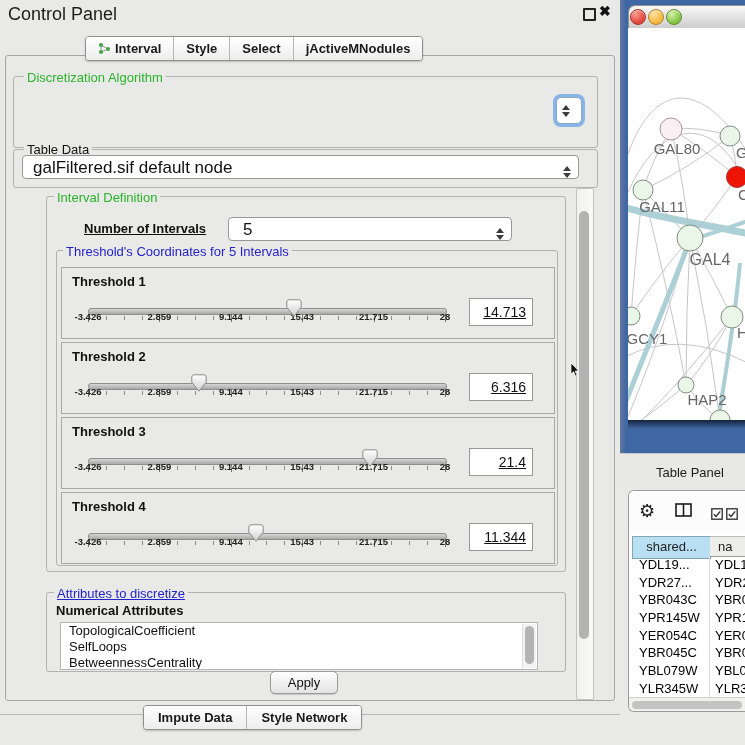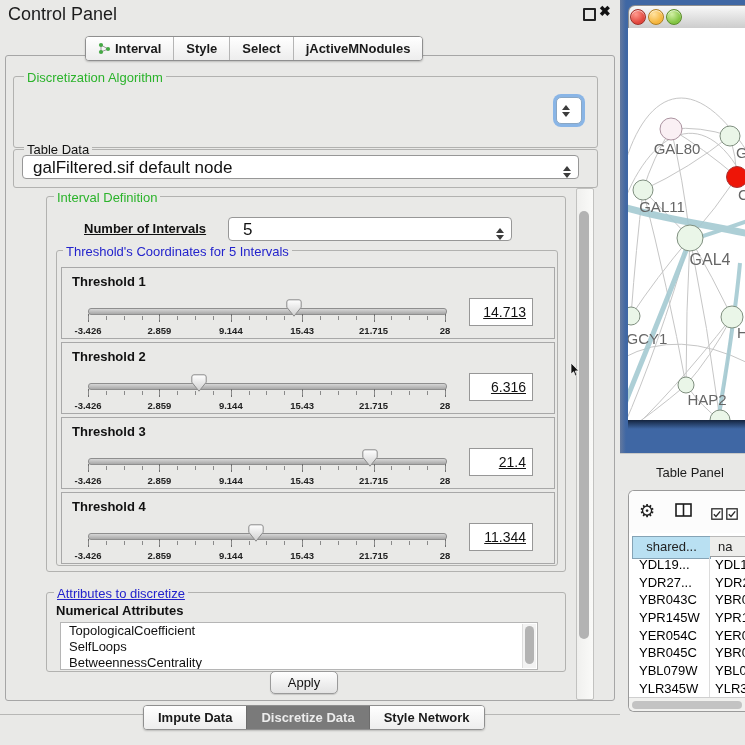--- a/index.html
+++ b/index.html
@@ -55,21 +55,21 @@
   
   .thrpanel{left:61px;width:492px;height:70px;border:1px solid #a8a8a8;background:#e9e9e7;}
   .thrtitle{position:absolute;left:10px;top:6px;font-size:13px;font-weight:bold;color:#111;}
   .zone{position:absolute;left:26px;top:31px;width:357px;height:36px;}
   .track{position:absolute;left:0;top:9px;width:357px;height:5px;border-radius:3px;
          background:linear-gradient(#d6d6d6,#a8a8a8);border:1px solid #8e8e8e;}
   .majors{position:absolute;left:0;top:15px;width:357px;height:8px;}
   .majors i{position:absolute;top:0;width:1px;height:8px;background:#6e6e6e;}
   .minors{position:absolute;left:0;top:17px;width:358px;height:4px;
           background:repeating-linear-gradient(to right,#8a8a8a 0 1px,transparent 1px 17.85px);}
-  .ticklabels{position:absolute;left:0;top:26px;width:357px;height:11px;}
+  .ticklabels{position:absolute;left:0;top:12px;width:357px;height:11px;}
   .ticklabels i{position:absolute;top:0;transform:translateX(-50%);font-style:normal;
                 font-size:9.5px;font-weight:bold;color:#222;white-space:nowrap;}
   .thumb{position:absolute;top:0;width:16px;height:18px;}
   .valbox{position:absolute;left:407px;top:30px;width:56px;height:26px;background:#fff;
           border:1px solid #979797;font-size:14px;color:#111;text-align:right;
           line-height:26px;padding-right:6px;text-decoration:underline;}
 
   .attrlist{left:60px;top:622px;width:476px;height:46px;background:#fff;border:1px solid #b5b5b5;overflow:hidden;}
   .attrlist .item{font-size:13px;color:#111;padding:1px 0 1px 8px;line-height:14px;white-space:nowrap;}
   .attrscroll{position:absolute;right:1px;top:1px;width:13px;height:44px;background:#f3f3f3;border-left:1px solid #ddd;}
@@ -333,23 +333,20 @@
   <div class="abs outerscroll">
       <div class="th"></div>
     </div>
 
   <div class="abs applybtn">Apply</div>
 
   <div class="abs tabline"></div>
   <div class="abs tabgroup bottabs">
       <div class="seg">
         <span>Impute Data</span>
-      </div>
-      <div class="seg sel">
-        <span>Discretize Data</span>
       </div>
       <div class="seg">
         <span>Style Network</span>
       </div>
     </div>
 
   <div class="abs cursor">
     <svg width="10" height="14" viewBox="0 0 10 14">
       <polygon points="1,0 1,11 3.6,8.7 5.4,13 7,12.2 5.2,8.1 8.6,7.8" fill="#111" stroke="#fff" stroke-width="0.7"></polygon>
     </svg>

